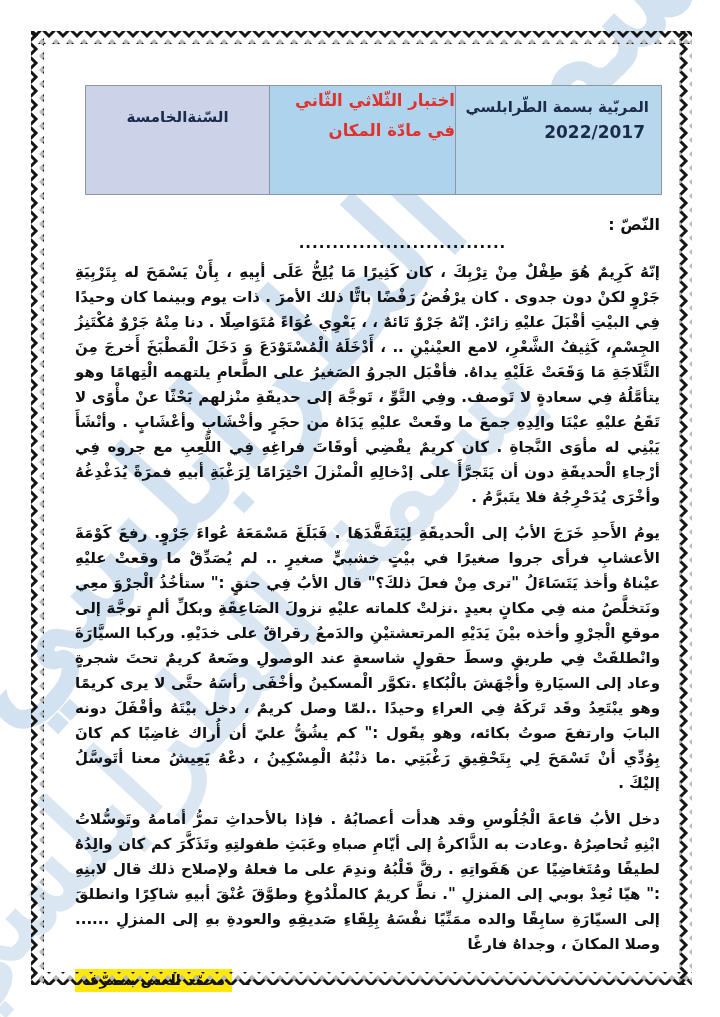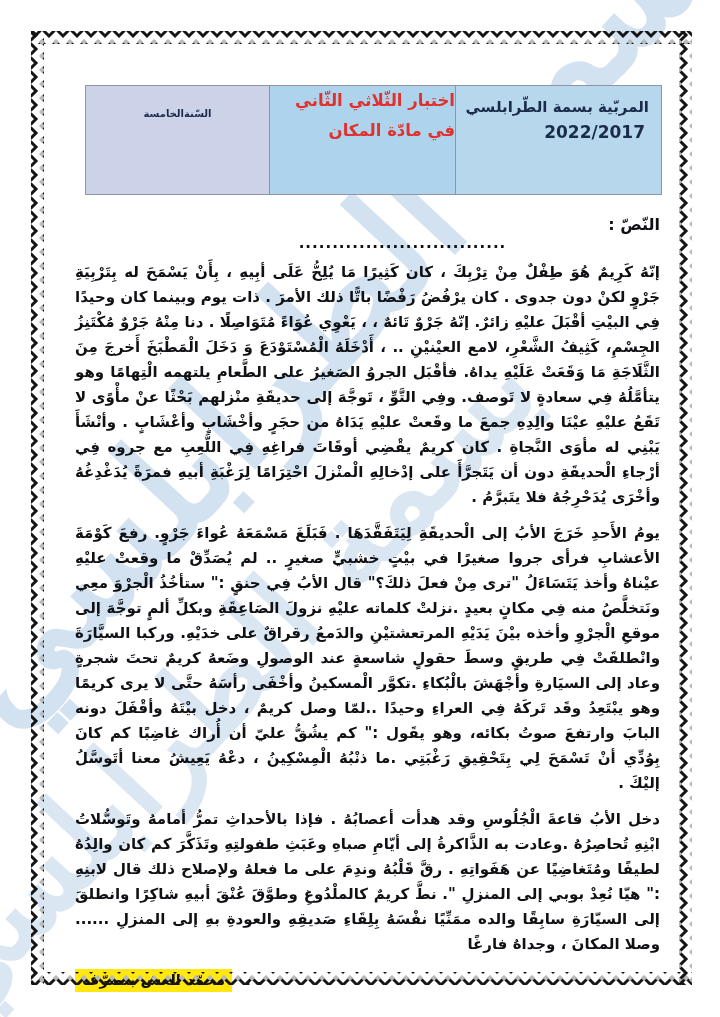--- a/index.html
+++ b/index.html
@@ -37,21 +37,21 @@
   }
   .cell.teacher .t1{font-size:15px;text-align:right;}
   .cell.teacher .t2{font-size:17px;text-align:left;direction:ltr;padding:6px 4px 0 10px;text-align:right;}
   .cell.exam{
     width:185px;background:var(--header_blue);color:var(--accent_red);
     font-weight:bold;font-size:16.5px;line-height:30px;
     box-sizing:border-box;border-right:none;border-left:none;
   }
   .cell.grade{
     width:185px;background:var(--header_lavender);color:var(--navy);
-    text-align:center;font-weight:bold;font-size:10px;padding-top:22px;box-sizing:border-box;
+    text-align:center;font-weight:bold;font-size:15px;padding-top:22px;box-sizing:border-box;
   }
   .content{
     position:absolute;z-index:2;right:60px;top:212px;width:585px;
     color:var(--ink);font-weight:bold;font-size:15px;line-height:25px;
     text-align:justify;
   }
   .nass{font-size:16px;padding-left:4px;}
   .dots{text-align:right;padding-left:110px;text-align:left;direction:ltr;margin:-6px 0 4px 0;letter-spacing:1px;color:var(--ink);padding-right:40px;text-align:center;}
   .para{margin:0 0 11px 0;}
   .attribution{text-align:left;direction:rtl;margin-top:2px;font-size:15px;}

